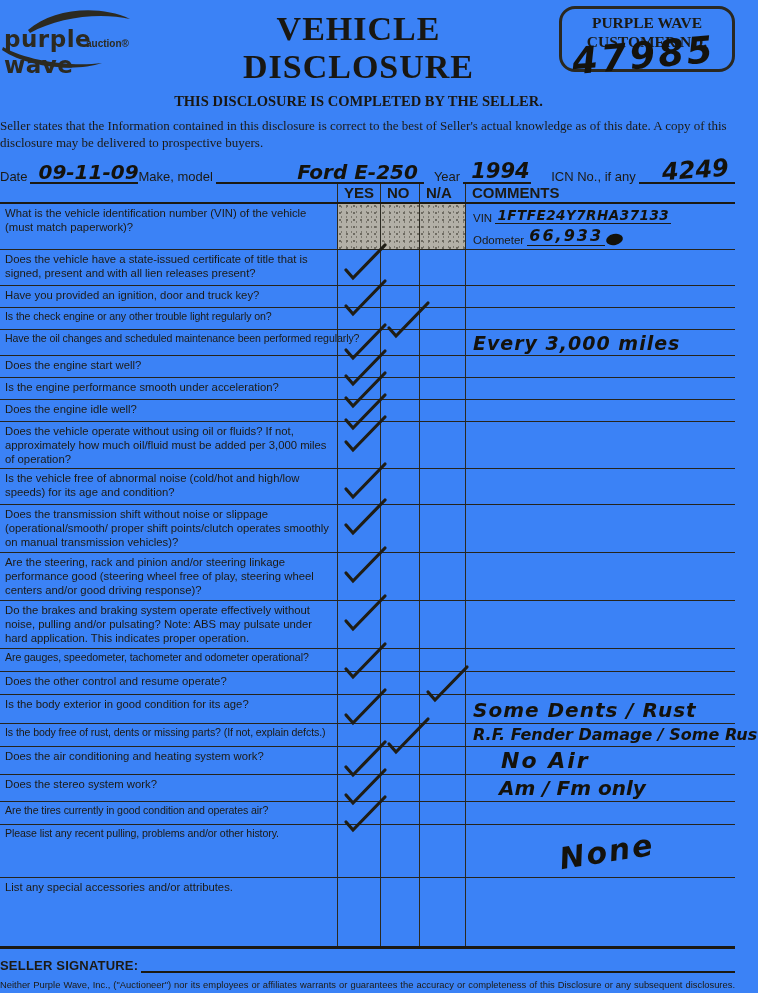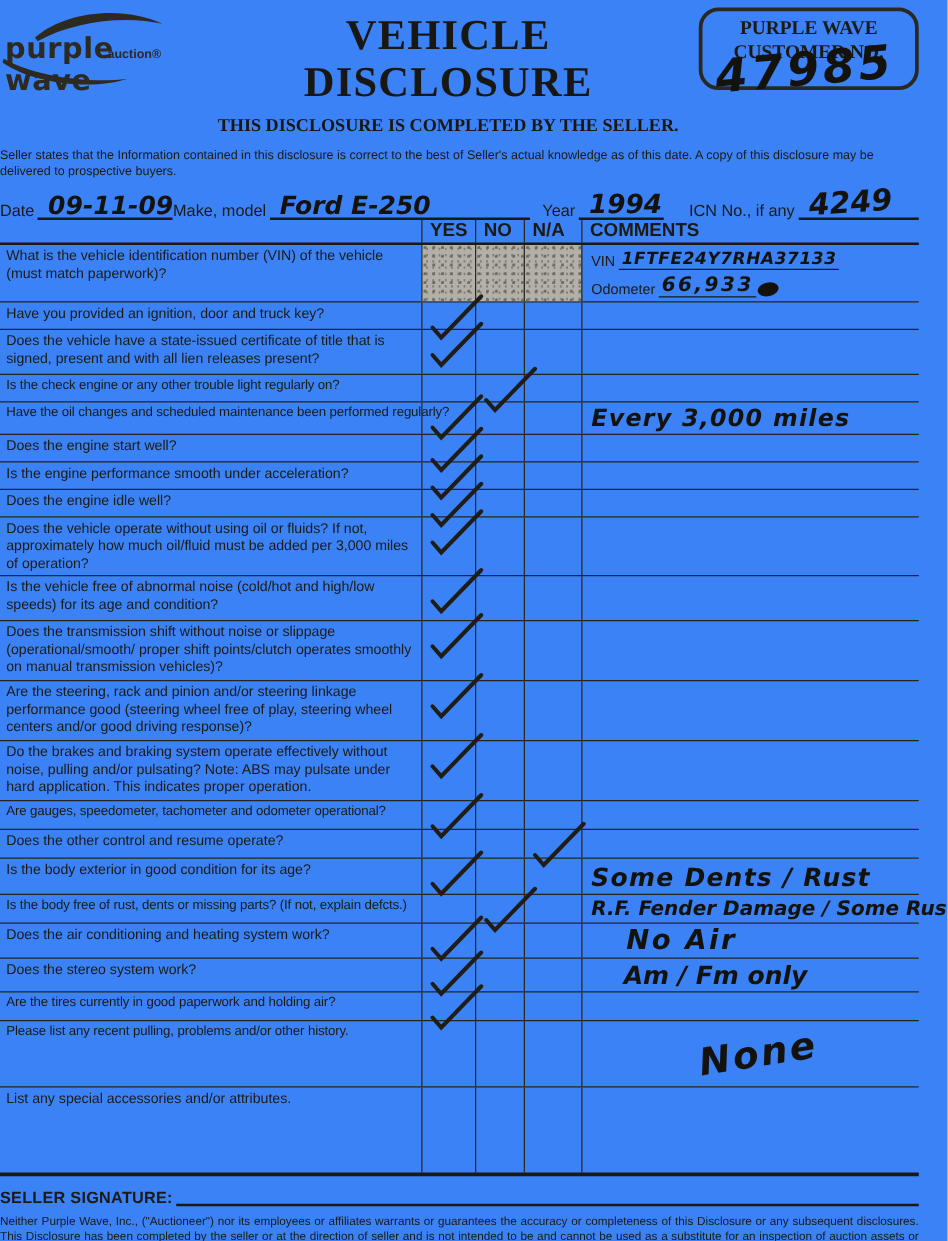--- a/index.html
+++ b/index.html
@@ -19,22 +19,22 @@
   .subtitle{font-family:"Liberation Serif",serif;font-weight:bold;font-size:14.5px;
             margin-top:7px;color:#191712;}
   .cust-box{flex:none;width:176px;height:66px;border:3px solid #2a2820;border-radius:16px;
             box-sizing:border-box;text-align:center;font-family:"Liberation Serif",serif;
             font-weight:bold;font-size:15.5px;line-height:1.25;padding-top:4px;position:relative;}
   .cust-value{position:absolute;left:10px;top:24px;font-size:37px;transform:rotate(-5deg);
               letter-spacing:3px;}
   
   .hand{font-family:"DejaVu Sans",sans-serif;font-style:italic;font-weight:600;color:#14120c;}
   
-  .intro{font-size:10px;line-height:1.3;margin-top:8px;}
-  .meta{display:flex;align-items:flex-end;margin-top:7px;font-size:13px;white-space:nowrap;}
+  .intro{font-size:13px;line-height:1.3;margin-top:8px;font-family:Liberation Serif, serif;}
+  .meta{display:flex;align-items:flex-end;margin-top:7px;font-size:13px;white-space:nowrap;text-align:right;}
   .mlabel{padding-right:3px;}
   .mval{border-bottom:2px solid #1b1913;position:relative;}
   .mval .hand{display:inline-block;font-size:20px;line-height:.95;padding:0 6px 0 8px;}
   .w-date{width:108px;}.w-make{width:208px;margin-right:10px;}.w-year{width:68px;margin-right:20px;}
   .w-icn{flex:1;}
   .w-year .hand{font-size:21px;}
   .w-icn .hand{font-size:24px;transform:rotate(-4deg);}
   
   .tbl{margin-top:0;border-bottom:3px solid #1b1913;}
   .thead,.trow{display:grid;grid-template-columns:337px 43px 39px 46px 1fr;}
@@ -134,42 +134,42 @@
               <span>VIN&nbsp;</span>
               <span class="hand">1FTFE24Y7RHA37133</span>
             </div>
             <div class="vinline">
               <span>Odometer&nbsp;</span>
               <span class="hand odo">66,933</span>
               <span class="blob"></span>
             </div>
           </div>
         </div>
+        <div class="trow r1">
+          <div class="cell qcell">Does the vehicle have a state-issued certificate of title that is signed, present and with all lien releases present?</div>
+          <div class="cell acell">
+            <svg class="checkmark" viewBox="0 0 50 42">
+              <path d="M7 27 L14 35 L46 2" fill="none" stroke="#1f1d15" stroke-width="3.2" stroke-linecap="round"></path>
+            </svg>
+          </div>
+          <div class="cell acell"></div>
+          <div class="cell acell"></div>
+          <div class="cell ccell"></div>
+        </div>
         <div class="trow r2">
           <div class="cell qcell">Have you provided an ignition, door and truck key?</div>
           <div class="cell acell">
             <svg class="checkmark" viewBox="0 0 50 42">
               <path d="M7 27 L14 35 L46 2" fill="none" stroke="#1f1d15" stroke-width="3.2" stroke-linecap="round"></path>
             </svg>
           </div>
           <div class="cell acell"></div>
           <div class="cell acell"></div>
           <div class="cell ccell"></div>
         </div>
-        <div class="trow r1">
-          <div class="cell qcell">Does the vehicle have a state-issued certificate of title that is signed, present and with all lien releases present?</div>
-          <div class="cell acell">
-            <svg class="checkmark" viewBox="0 0 50 42">
-              <path d="M7 27 L14 35 L46 2" fill="none" stroke="#1f1d15" stroke-width="3.2" stroke-linecap="round"></path>
-            </svg>
-          </div>
-          <div class="cell acell"></div>
-          <div class="cell acell"></div>
-          <div class="cell ccell"></div>
-        </div>
         <div class="trow r3 nowrapq">
           <div class="cell qcell">Is the check engine or any other trouble light regularly on?</div>
           <div class="cell acell"></div>
           <div class="cell acell">
             <svg class="checkmark" viewBox="0 0 50 42">
               <path d="M7 27 L14 35 L46 2" fill="none" stroke="#1f1d15" stroke-width="3.2" stroke-linecap="round"></path>
             </svg>
           </div>
           <div class="cell acell"></div>
           <div class="cell ccell"></div>
@@ -333,21 +333,21 @@
           <div class="cell acell">
             <svg class="checkmark" viewBox="0 0 50 42">
               <path d="M7 27 L14 35 L46 2" fill="none" stroke="#1f1d15" stroke-width="3.2" stroke-linecap="round"></path>
             </svg>
           </div>
           <div class="cell acell"></div>
           <div class="cell acell"></div>
           <div class="cell ccell"><span class="hand comment c18">Am / Fm only</span></div>
         </div>
         <div class="trow r19 nowrapq">
-          <div class="cell qcell">Are the tires currently in good paperwork and holding air?</div>
+          <div class="cell qcell">Are the tires currently in good condition and operates air?</div>
           <div class="cell acell">
             <svg class="checkmark" viewBox="0 0 50 42">
               <path d="M7 27 L14 35 L46 2" fill="none" stroke="#1f1d15" stroke-width="3.2" stroke-linecap="round"></path>
             </svg>
           </div>
           <div class="cell acell"></div>
           <div class="cell acell"></div>
           <div class="cell ccell"></div>
         </div>
         <div class="trow r20 nowrapq">

